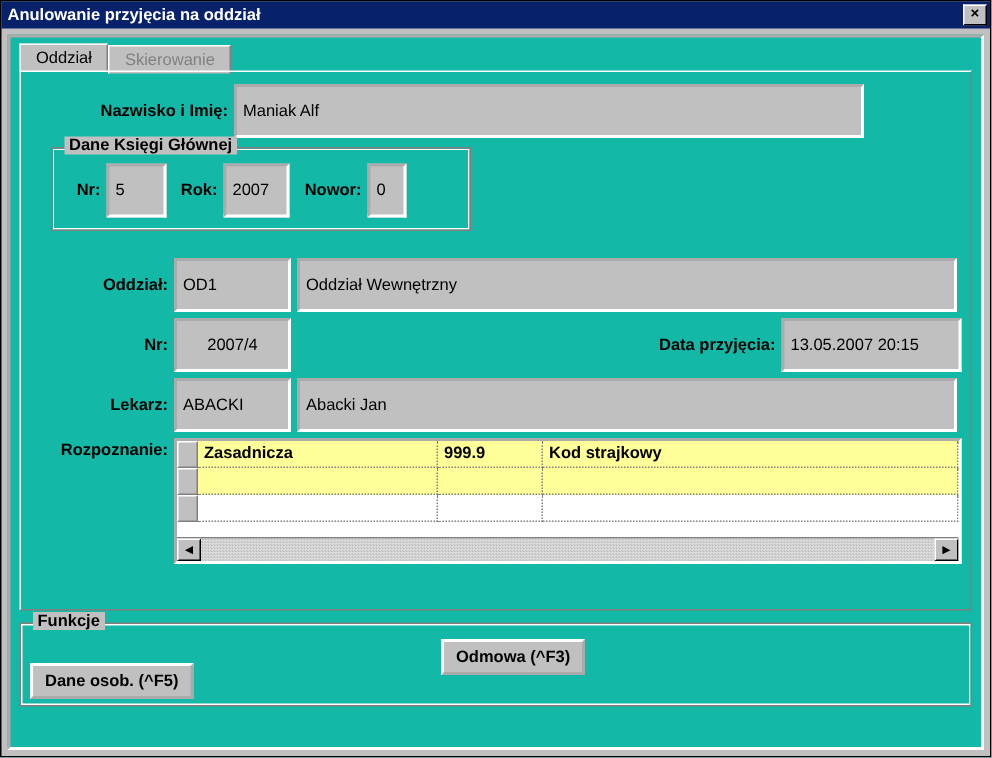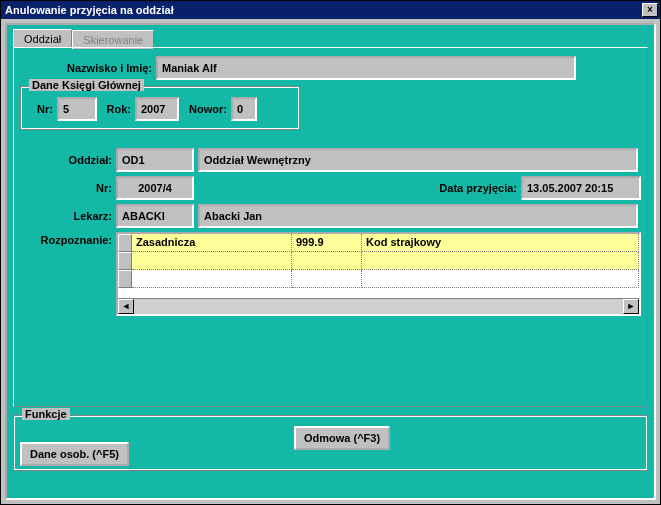--- a/index.html
+++ b/index.html
@@ -72,39 +72,40 @@
     height: 360px;
     position: relative;
   }
   .groupbox {
     border: 1px solid #808080;
     box-shadow: inset -1px -1px 0 #fff, inset 1px 1px 0 #fff;
     border-top-color:#808080; border-left-color:#808080;
     position: relative;
     padding: 10px 8px 8px 8px;
     margin-top: 6px;
+    margin-left: 14px;
   }
   .groupbox-legend {
     position: absolute;
     top: -8px;
     left: 8px;
     background: #c0c0c0;
     padding: 0 3px;
     font-weight: bold;
   }
   .row { display: flex; align-items: center; margin-bottom: 4px; }
   .lbl { text-align: right; font-weight: bold; padding-right: 4px; }
   input.sunken, .sunken {
     border: 2px inset #fff;
     background: #c0c0c0;
-    height: 24px;
+    height: 36px;
     padding: 2px 4px;
     font-family: inherit;
     font-size: 11px;
-    font-weight: bold;
+    font-weight: normal;
   }
   .table-wrap {
     border: 2px inset #fff;
     background: #fff;
     height: 84px;
     position: relative;
     overflow: hidden;
   }
   .thead, .trow {
     display: flex;

